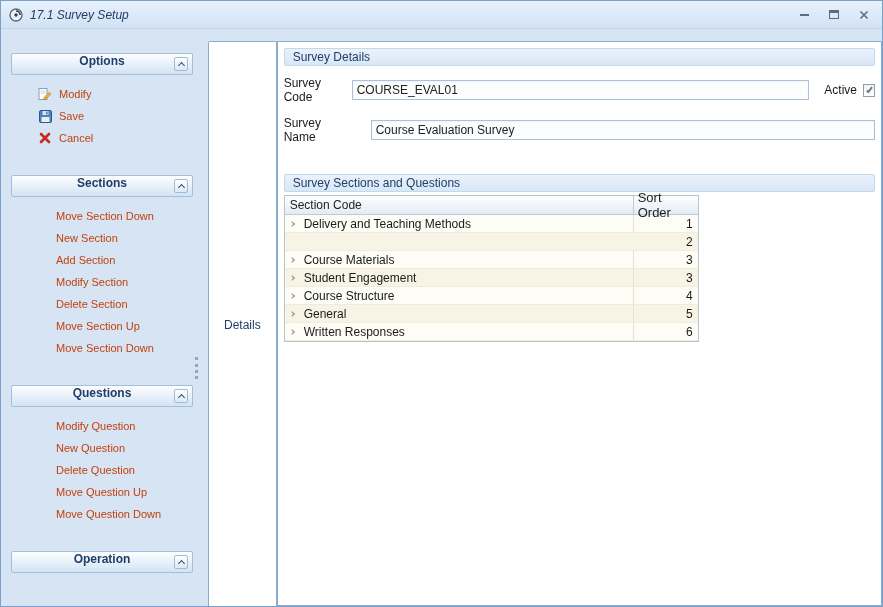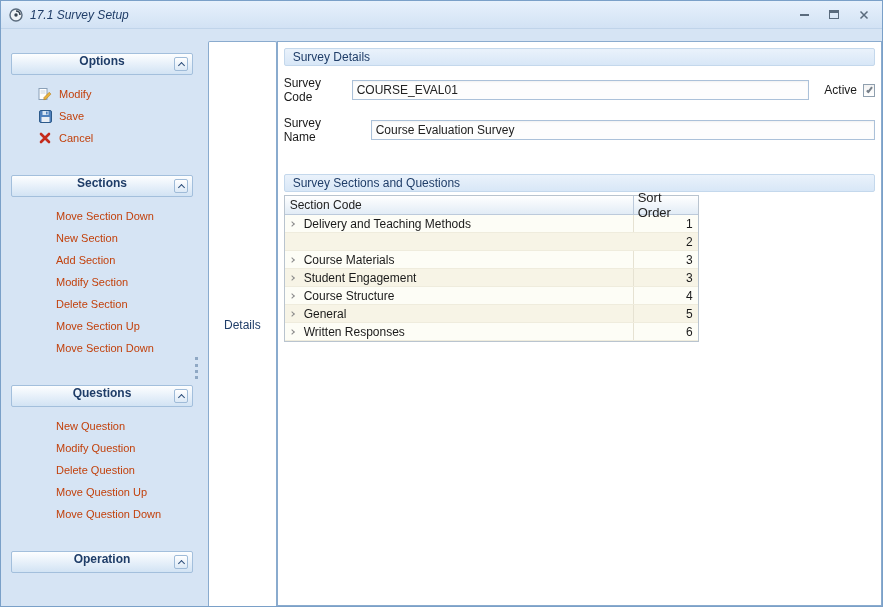--- a/index.html
+++ b/index.html
@@ -182,22 +182,22 @@
       </div>
 
       <div class="panel">
         <div class="panel-header">
           <span class="panel-title">Questions</span>
           <span class="collapse-btn">
               <i class="chev-up"></i>
             </span>
         </div>
         <div class="panel-items">
+          <div class="panel-item">Modify Question</div>
           <div class="panel-item">New Question</div>
-          <div class="panel-item">Modify Question</div>
           <div class="panel-item">Delete Question</div>
           <div class="panel-item">Move Question Up</div>
           <div class="panel-item">Move Question Down</div>
         </div>
       </div>
 
       <div class="panel">
         <div class="panel-header">
           <span class="panel-title">Operation</span>
           <span class="collapse-btn">

